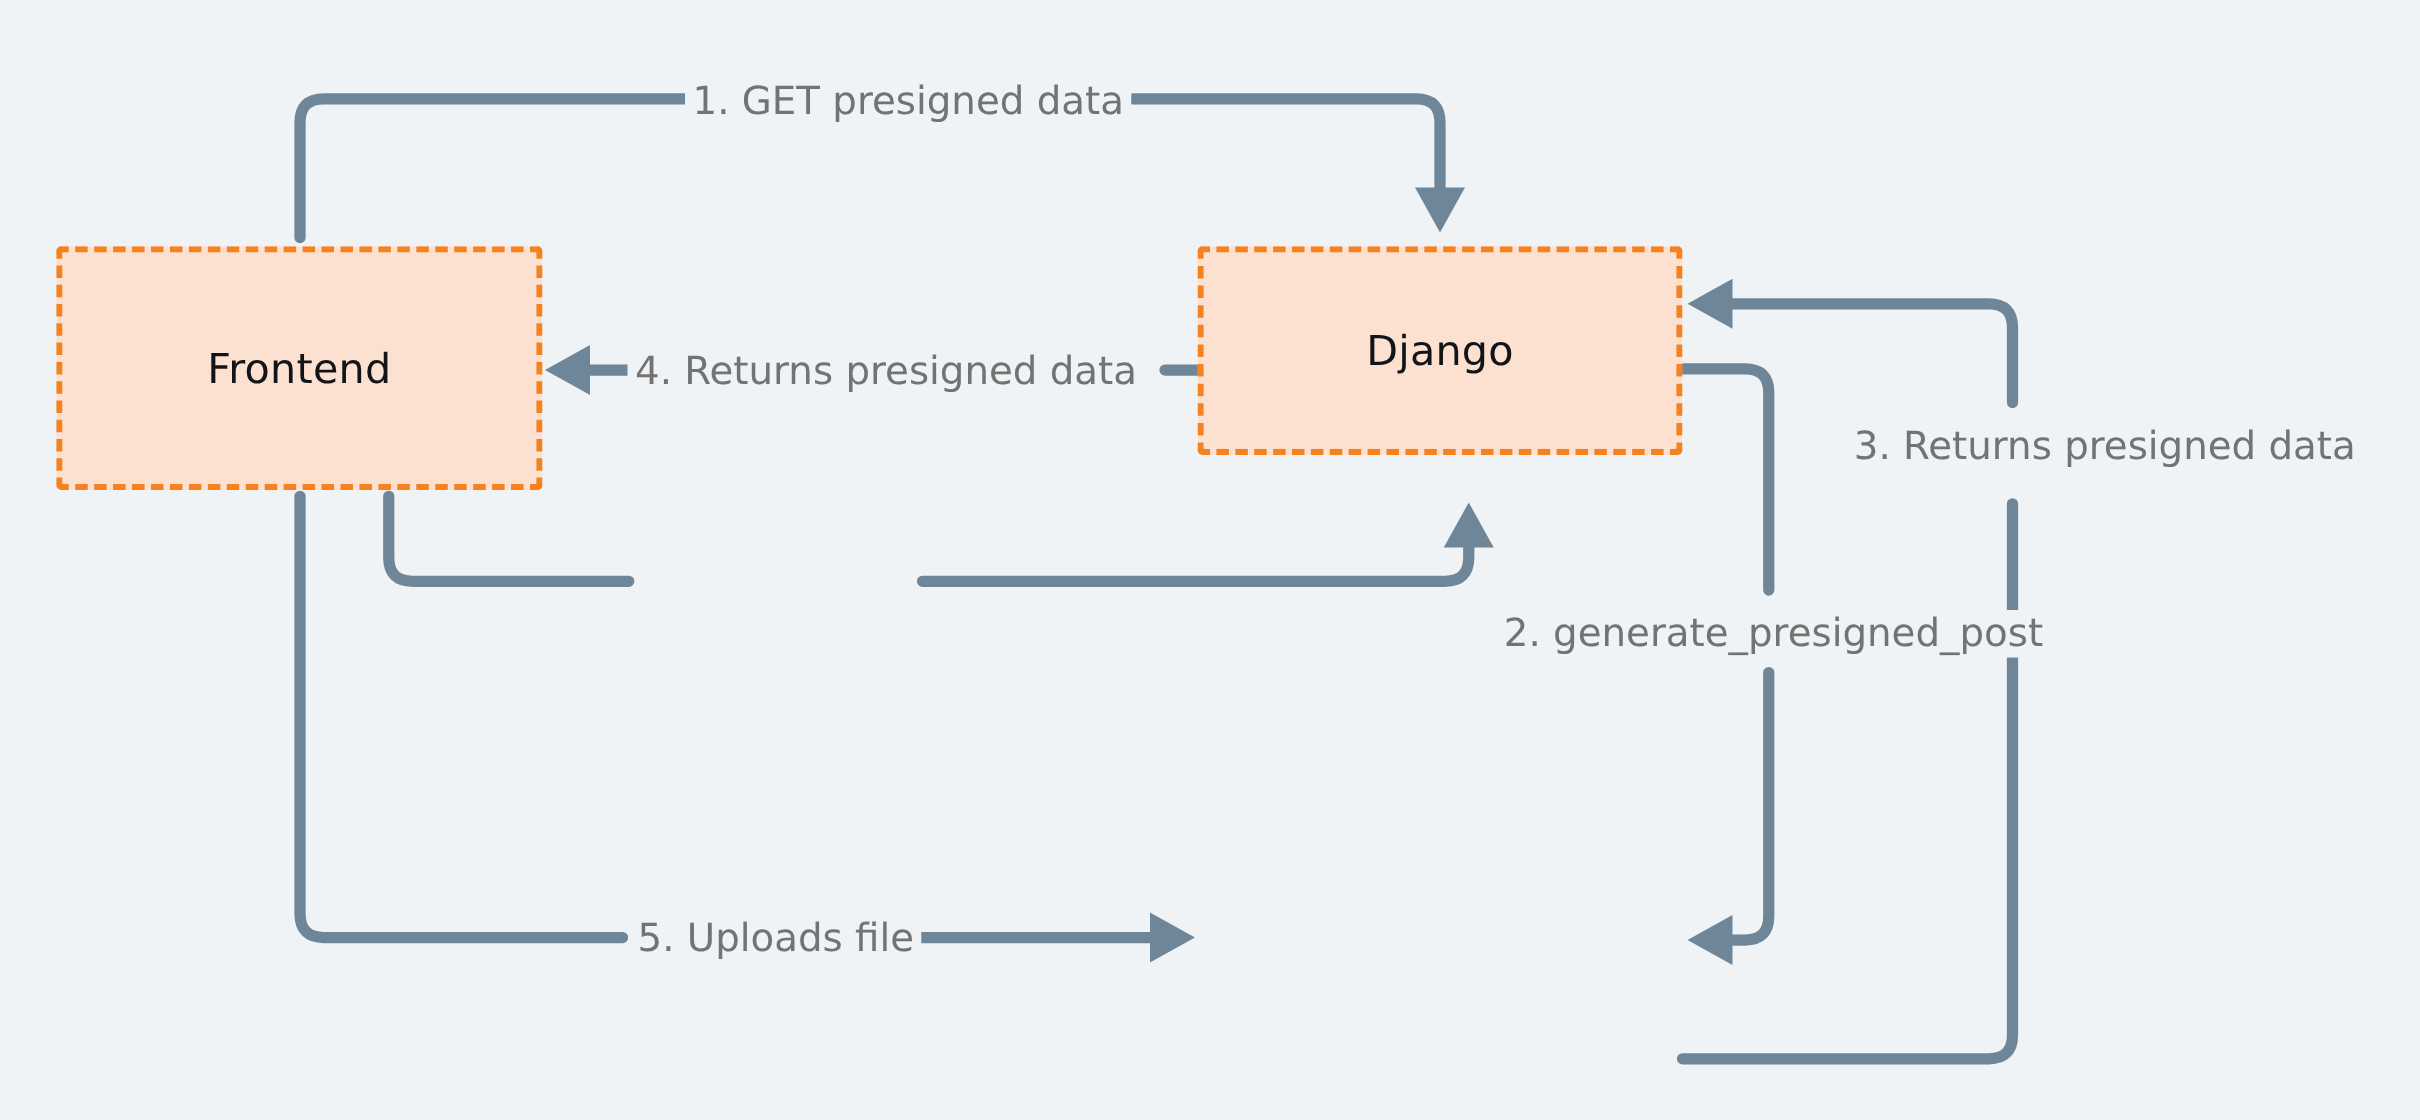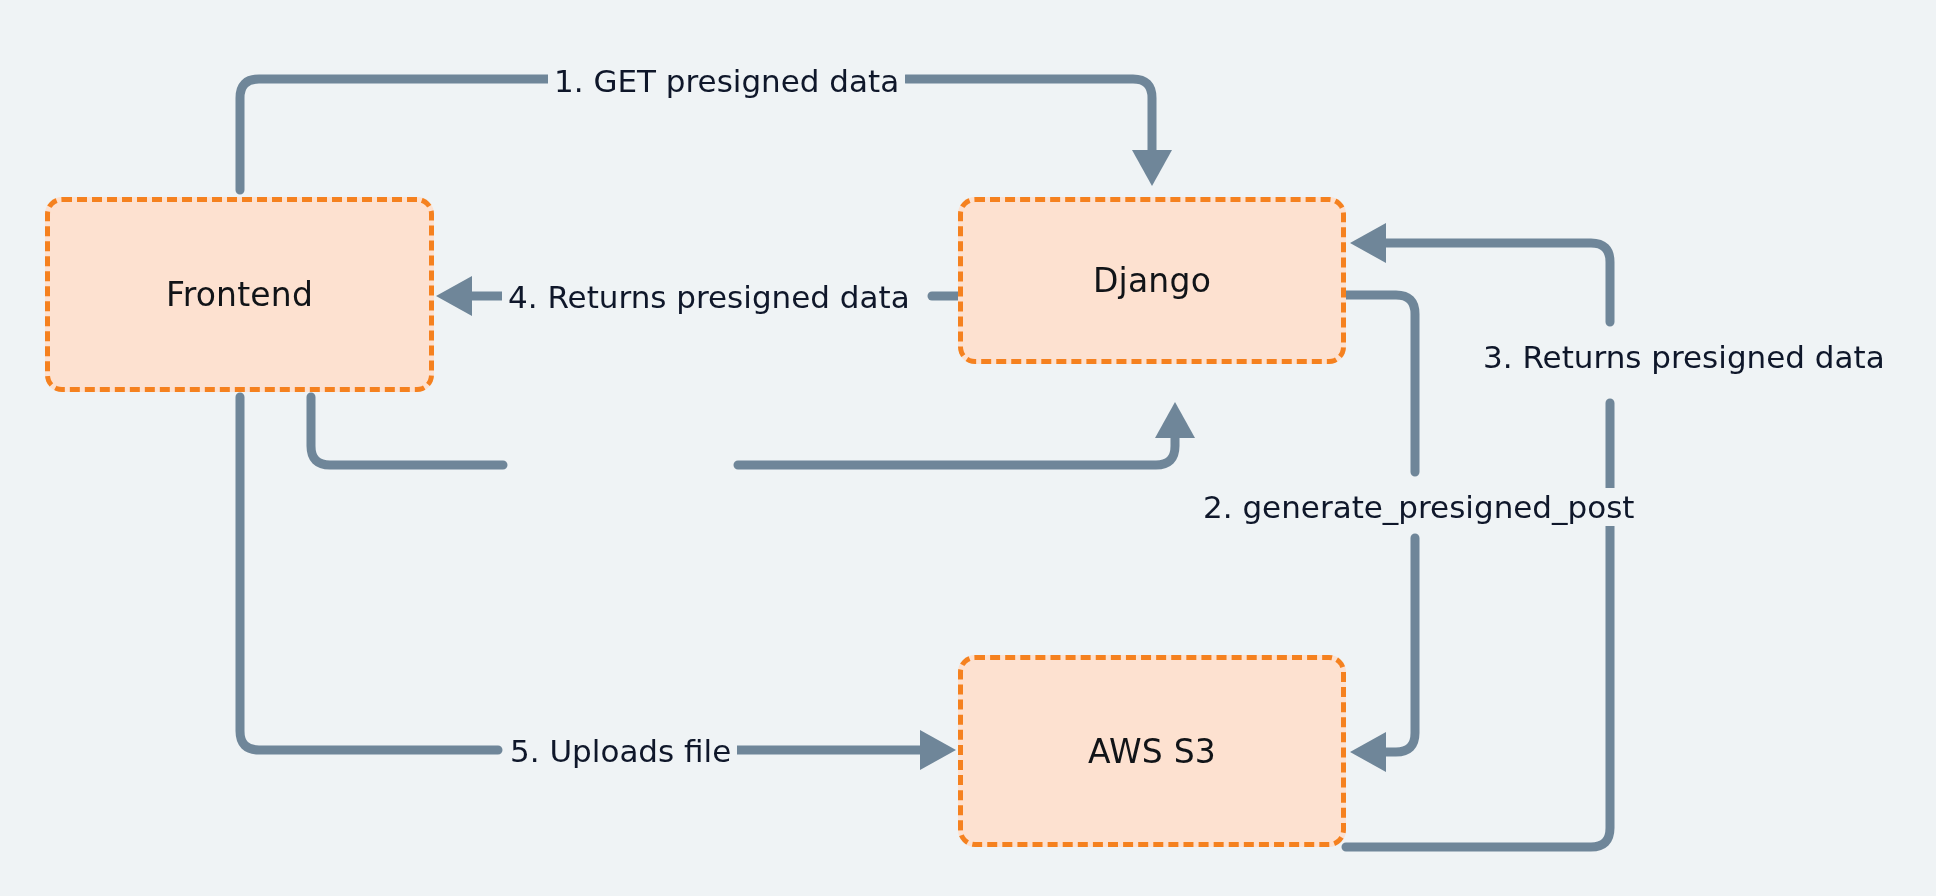--- a/index.html
+++ b/index.html
@@ -30,35 +30,35 @@
     stroke-linejoin: round;
   }
   .arrowhead {
     fill: #6f8699;
   }
   .node {
     position: absolute;
     box-sizing: border-box;
     background: #fde1d0;
     border: 5px dashed #f5811f;
-    border-radius: 17px;
+    border-radius: 4px;
     display: flex;
     align-items: center;
     justify-content: center;
   }
   .node-label {
     font-size: 33px;
     color: #111418;
     font-family: "DejaVu Sans", sans-serif;
     letter-spacing: 0.2px;
   }
   .edge-label {
     position: absolute;
     font-size: 31px;
-    color: #0f172a;
+    color: #737373;
     white-space: pre;
     background: #eff3f5;
     line-height: 1.1;
     padding: 2px 6px;
     font-family: "DejaVu Sans", sans-serif;
   }
 </style>
 </head>
 <body>
 
@@ -105,23 +105,20 @@
   </svg>
 
   <div class="node" style="left:45px; top:197px; width:389px; height:195px;">
     <span class="node-label">Frontend</span>
   </div>
 
   <div class="node" style="left:958px; top:197px; width:388px; height:167px;">
     <span class="node-label">Django</span>
   </div>
 
-  <div class="node" style="left:958px; top:655px; width:388px; height:192px;">
-    <span class="node-label">AWS S3</span>
-  </div>
 
   <div class="edge-label" style="left:548px; top:62px;">1. GET presigned data</div>
 
   <div class="edge-label" style="left:1197px; top:488px;text-align:right;">2. generate_presigned_post</div>
 
   <div class="edge-label" style="left:1477px; top:338px;text-align:center;">3. Returns presigned data</div>
 
   <div class="edge-label" style="left:502px; top:278px;">4. Returns presigned data</div>
 
   <div class="edge-label" style="left:504px; top:732px;">5. Uploads file</div>

